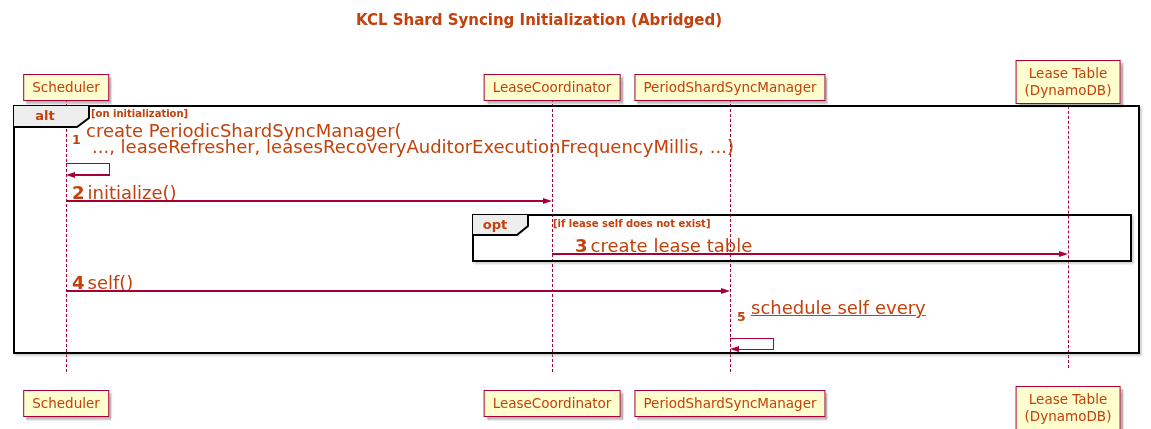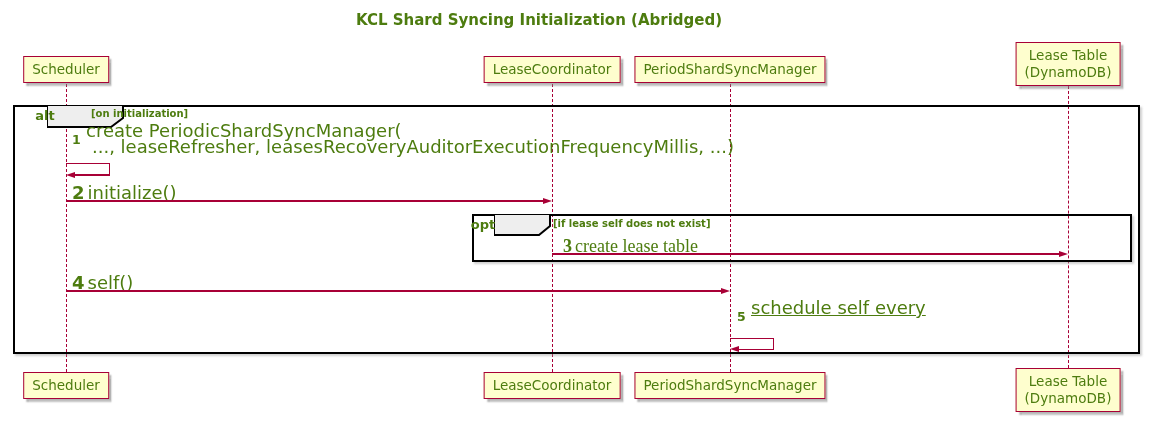--- a/index.html
+++ b/index.html
@@ -3,21 +3,21 @@
 <meta charset="utf-8">
 <style>
   * { box-sizing: border-box; }
   html, body { margin: 0; padding: 0; background: #ffffff; }
   .canvas {
     position: relative;
     width: 1151px;
     height: 429px;
     background: #ffffff;
     font-family: "DejaVu Sans", "Liberation Sans", sans-serif;
-    color: #4d7c0f;
+    color: #c2410c;
     overflow: hidden;
   }
   .title {
     position: absolute;
     top: 11px;
     left: 539px;
     transform: translateX(-50%);
     font-size: 15px;
     font-weight: bold;
     white-space: nowrap;
@@ -26,32 +26,33 @@
     position: absolute;
     transform: translateX(-50%);
     background: #FEFECE;
     border: 1.5px solid #A80036;
     box-shadow: 3px 3px 1.5px rgba(130,130,130,0.6);
     padding: 4px 8px;
     font-size: 13.5px;
     line-height: 17px;
     text-align: center;
     white-space: nowrap;
+    margin-top: 18px;
   }
   .lifeline {
     position: absolute;
     width: 0;
     border-left: 1px dashed #A80036;
   }
   .frame {
     position: absolute;
     border: 2px solid #000;
     box-shadow: 2px 2px 2px rgba(150,150,150,0.45);
   }
-  .pent { position: absolute; padding-left: 34px; }
+  .pent { position: absolute; }
   .pent svg { display: block; }
   .pent .op {
     position: absolute;
     top: 1px;
     left: 0;
     text-align: center;
     font-weight: bold;
     font-size: 13px;
     line-height: 19px;
   }
@@ -134,29 +135,29 @@
   <div class="hline" style="left:74px; top:174.3px; width:36px;"></div>
   <div class="head-l" style="left:66px; top:171.5px;"></div>
 
   <div class="msg" style="left:72px; top:185px;">
     <span class="mnum">2</span><span>initialize()</span>
   </div>
   <div class="hline" style="left:66px; top:200.4px; width:478px;"></div>
   <div class="head-r" style="left:543px; top:197.5px;"></div>
 
   <div class="frame" style="left:472px; top:214px; width:660px; height:48px;"></div>
-  <div class="pent" style="left:460px; top:214px;">
+  <div class="pent" style="left:472px; top:214px;">
     <svg width="57" height="22">
       <polygon points="0,0 56,0 56,12 45,21 0,21" fill="#EEEEEE" stroke="#000000" stroke-width="2"></polygon>
     </svg>
     <span class="op" style="width:46px;">opt</span>
   </div>
   <div class="guard" style="left:553px; top:218px;">[if lease self does not exist]</div>
 
-  <div class="msg" style="left:563px; top:238px;font-family:Liberation Serif, serif;">
+  <div class="msg" style="left:575px; top:238px;">
     <span class="mnum">3</span><span>create lease table</span>
   </div>
   <div class="hline" style="left:552px; top:253.4px; width:507px;"></div>
   <div class="head-r" style="left:1059px; top:250.5px;"></div>
 
   <div class="msg" style="left:72px; top:275px;">
     <span class="mnum">4</span><span>self()</span>
   </div>
   <div class="hline" style="left:66px; top:290.4px; width:656px;"></div>
   <div class="head-r" style="left:721px; top:287.5px;"></div>

